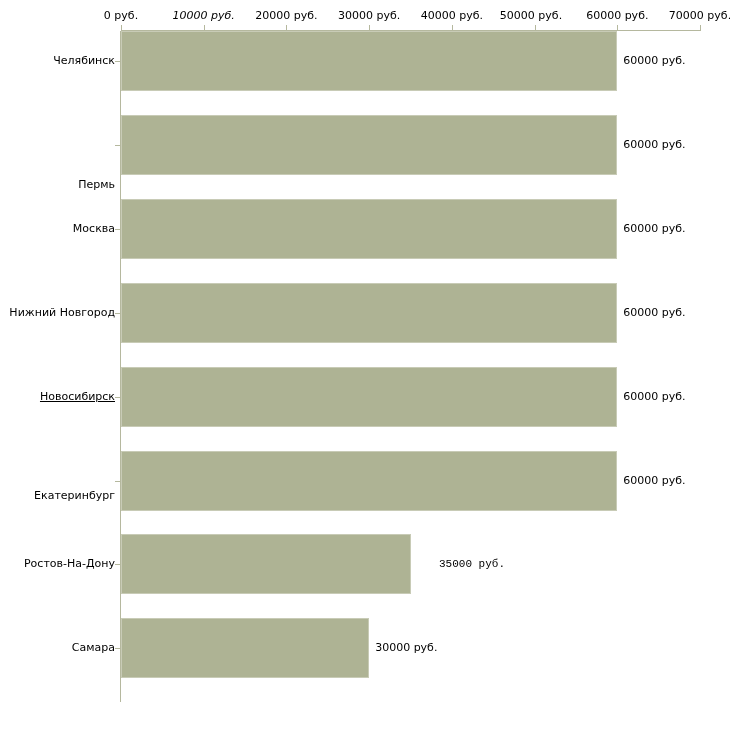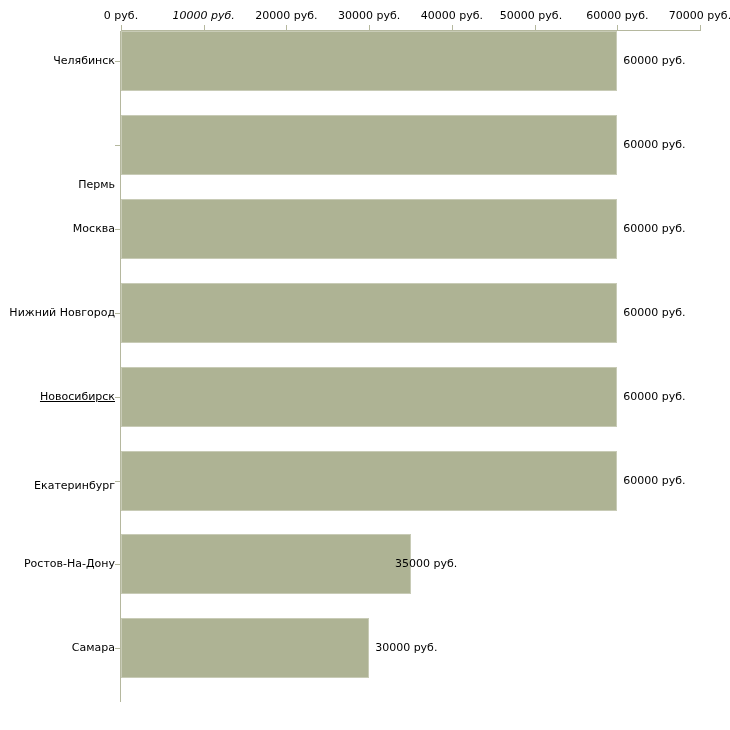--- a/index.html
+++ b/index.html
@@ -122,38 +122,38 @@
       <div class="cat-label" style="top: 61px;">Челябинск</div>
       <div class="cat-tick" style="top: 144.9px;"></div>
       <div class="cat-label" style="top: 144.9px; margin-top: 40px;">Пермь</div>
       <div class="cat-tick" style="top: 228.8px;"></div>
       <div class="cat-label" style="top: 228.8px;">Москва</div>
       <div class="cat-tick" style="top: 312.7px;"></div>
       <div class="cat-label" style="top: 312.7px;">Нижний Новгород</div>
       <div class="cat-tick" style="top: 396.6px;"></div>
       <div class="cat-label" style="top: 396.6px; text-decoration: underline;">Новосибирск</div>
       <div class="cat-tick" style="top: 480.5px;"></div>
-      <div class="cat-label" style="top: 486px;">Екатеринбург</div>
+      <div class="cat-label" style="top: 496px;">Екатеринбург</div>
       <div class="cat-tick" style="top: 564.4px;"></div>
       <div class="cat-label" style="top: 564.4px;">Ростов-На-Дону</div>
       <div class="cat-tick" style="top: 648.3px;"></div>
       <div class="cat-label" style="top: 648.3px;">Самара</div>
     </div>
   <div id="bars-layer">
       <div class="bar" style="top: 31px; height: 60px; width: 496.286px; background: rgb(174, 179, 148);"></div>
       <div class="bar-value-label" style="left: 623.286px; top: 61px;">60000 руб.</div>
       <div class="bar" style="top: 114.9px; height: 60px; width: 496.286px; background: rgb(174, 179, 148);"></div>
       <div class="bar-value-label" style="left: 623.286px; top: 144.9px;">60000 руб.</div>
       <div class="bar" style="top: 198.8px; height: 60px; width: 496.286px; background: rgb(174, 179, 148);"></div>
       <div class="bar-value-label" style="left: 623.286px; top: 228.8px;">60000 руб.</div>
       <div class="bar" style="top: 282.7px; height: 60px; width: 496.286px; background: rgb(174, 179, 148);"></div>
       <div class="bar-value-label" style="left: 623.286px; top: 312.7px;">60000 руб.</div>
       <div class="bar" style="top: 366.6px; height: 60px; width: 496.286px; background: rgb(174, 179, 148);"></div>
       <div class="bar-value-label" style="left: 623.286px; top: 396.6px;">60000 руб.</div>
       <div class="bar" style="top: 450.5px; height: 60px; width: 496.286px; background: rgb(174, 179, 148);"></div>
       <div class="bar-value-label" style="left: 623.286px; top: 480.5px;">60000 руб.</div>
       <div class="bar" style="top: 534.4px; height: 60px; width: 289.5px; background: rgb(174, 179, 148);"></div>
-      <div class="bar-value-label" style="left: 395px; top: 564.4px;">35000 руб.</div>
+      <div class="bar-value-label" style="left: 439px; top: 564.4px; font-family: Liberation Mono, monospace;">35000 руб.</div>
       <div class="bar" style="top: 618.3px; height: 60px; width: 248.143px; background: rgb(174, 179, 148);"></div>
       <div class="bar-value-label" style="left: 375.143px; top: 648.3px;">30000 руб.</div>
     </div>
 
 </div>
 
 </body></html>

